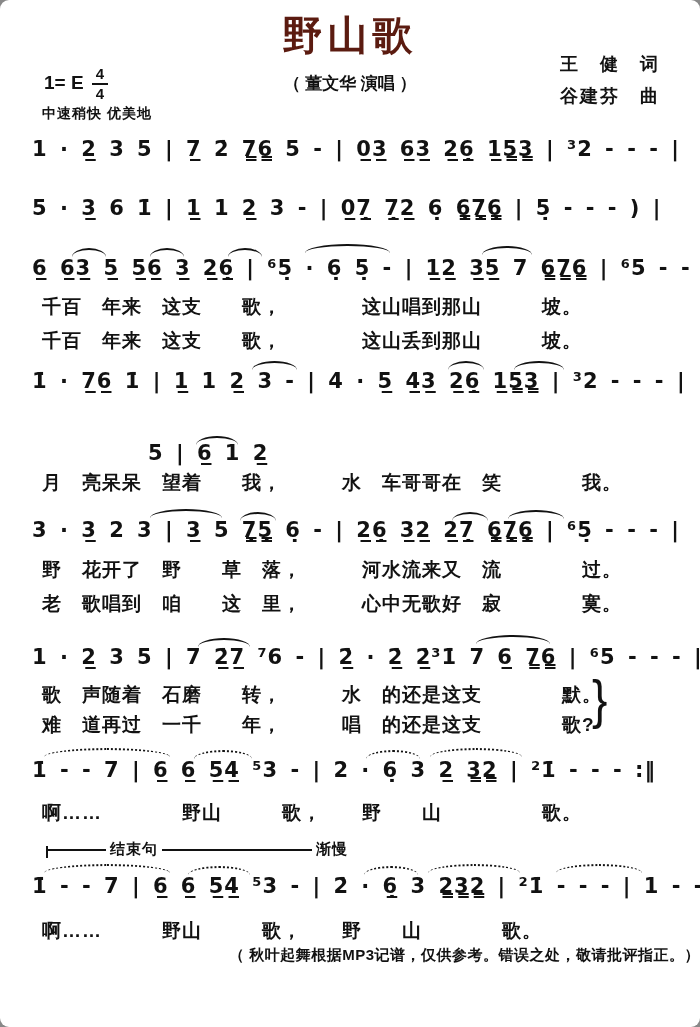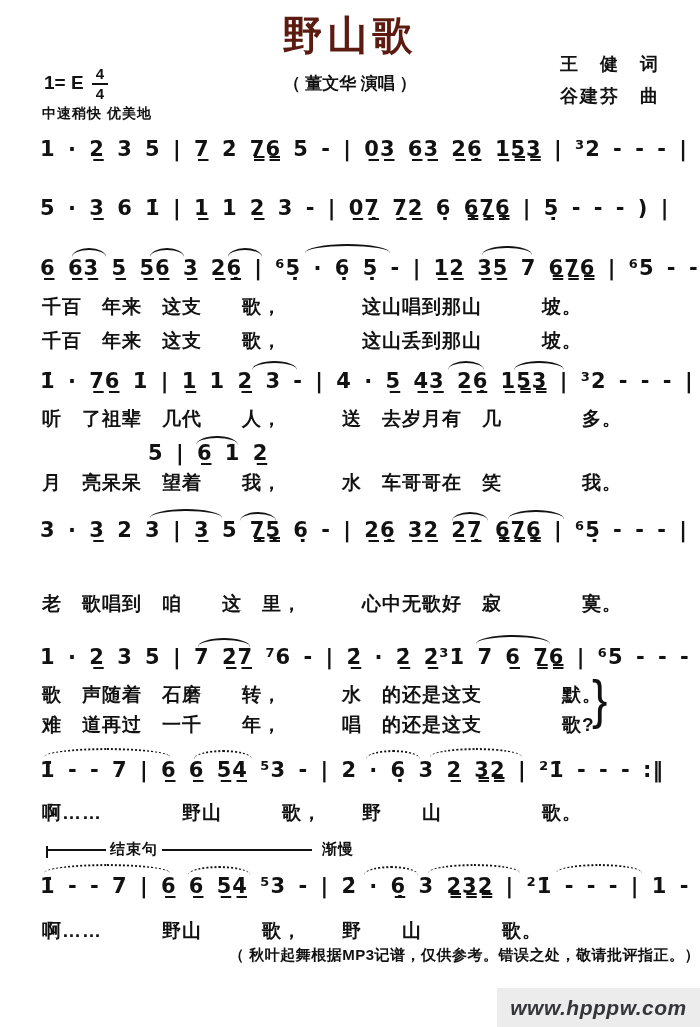--- a/index.html
+++ b/index.html
@@ -1,41 +1,41 @@
 <!DOCTYPE html>
 <html><head>
 <meta charset="utf-8">
 <style>
   * { margin:0; padding:0; box-sizing:border-box; }
   body { background:#888; }
   .page {
     position:relative; width:700px; height:1027px; margin:0 auto;
     background:#ffffff; overflow:hidden;
-    font-family:"Liberation Sans","DejaVu Sans",sans-serif; color:#121212;
+    font-family:"Liberation Sans","DejaVu Sans",sans-serif; color:#121212;border-radius:9px;
   }
   .title {
     position:absolute; top:8px; left:0; width:100%; text-align:center;
     font-size:40px; font-weight:bold; letter-spacing:5px;
   }
   .subtitle {
     position:absolute; top:72px; left:0; width:100%; text-align:center;
     font-size:17px; font-weight:bold;
   }
   .credit { position:absolute; right:40px; font-size:18px; font-weight:bold; letter-spacing:2px; }
   .credit.c1 { top:52px; }
   .credit.c2 { top:84px; }
   .keysig { position:absolute; left:44px; top:66px; font-size:19px; font-weight:bold; }
   .meter { display:inline-block; vertical-align:middle; text-align:center; margin-left:8px;
            font-size:15px; line-height:1.05; font-weight:bold; }
   .meter .mt { display:block; border-bottom:2px solid #121212; padding:0 4px 1px; }
   .meter .mb { display:block; padding-top:1px; }
   .tempo { position:absolute; left:42px; top:105px; font-size:14px; font-weight:bold; letter-spacing:1px; }
 
   .notes {
-    position:absolute; left:40px; white-space:pre;
+    position:absolute; left:32px; white-space:pre;
     font-size:21px; font-weight:bold; letter-spacing:1px; word-spacing:4px;
     font-family:"DejaVu Sans","Liberation Sans",sans-serif;
   }
   .lyr {
     position:absolute; left:42px; white-space:pre;
     font-size:19px; font-weight:bold; letter-spacing:1px;
   }
   .arc {
     position:absolute; height:9px; display:block;
     border-top:2px solid #121212;
@@ -45,21 +45,21 @@
   .brace {
     position:absolute; font-size:46px; font-weight:normal;
     transform:scaleY(1.15); line-height:1;
   }
   .endgroup { position:absolute; left:46px; top:840px; display:flex; align-items:center; }
   .endgroup .tick { width:0; height:12px; border-left:2px solid #121212; align-self:flex-start; margin-top:6px; }
   .endgroup .hline { height:0; border-top:2px solid #121212; }
   .endgroup .hl1 { width:58px; }
   .endgroup .hl2 { width:150px; }
   .endgroup .lab { font-size:15px; font-weight:bold; padding:0 4px; letter-spacing:1px; }
-  .endgroup .lab2 { margin-left:6px; }
+  .endgroup .lab2 { }
   .footer-note {
     position:absolute; top:946px; left:0; width:100%; text-align:right;
     font-size:15px; font-weight:bold; letter-spacing:0.5px;
   }
   .wm-box {
     position:absolute; left:497px; top:988px; width:203px; height:39px;
     display:flex; align-items:center; justify-content:center;
   }
   .wm-text { font-size:21px; font-weight:bold; font-style:italic; letter-spacing:0.5px; }
 </style>
@@ -87,30 +87,30 @@
   <i class="arc" style="left:228px;top:248px;width:34px"></i>
   <i class="arc" style="left:305px;top:244px;width:85px"></i>
   <i class="arc" style="left:482px;top:246px;width:50px"></i>
   <div class="lyr" style="top:328px">千百　年来　这支　　歌，　　　　这山丢到那山　　　坡。</div>
   <div class="lyr" style="top:294px">千百　年来　这支　　歌，　　　　这山唱到那山　　　坡。</div>
 
   <div class="notes" style="top:369px">1̇ · 7̲6̲ 1̇ | 1̲ 1 2̲ 3 - | 4 · 5̲ 4̲3̲ 2̲6̲̣ 1̲5̳3̳ | ³2 - - - |</div>
   <i class="arc" style="left:252px;top:361px;width:45px"></i>
   <i class="arc" style="left:448px;top:361px;width:36px"></i>
   <i class="arc" style="left:514px;top:361px;width:50px"></i>
-  <div class="lyr" style="top:406px">听　了祖辈　几代　　人，　　　送　去岁月有　几　　　　多。</div>
   <div class="notes" style="top:441px;left:148px">5 | 6̲ 1 2̲</div>
   <i class="arc" style="left:196px;top:436px;width:42px"></i>
   <div class="lyr" style="top:470px">月　亮呆呆　望着　　我，　　　水　车哥哥在　笑　　　　我。</div>
 
   <div class="notes" style="top:518px">3 · 3̲ 2 3 | 3̲ 5 7̳̣5̳̣ 6̣ - | 2̲6̲̣ 3̲2̲ 2̲7̲̣ 6̳̣7̳̣6̳̣ | ⁶5̣ - - - |</div>
   <i class="arc" style="left:150px;top:509px;width:72px"></i>
   <i class="arc" style="left:240px;top:512px;width:36px"></i>
   <i class="arc" style="left:452px;top:512px;width:36px"></i>
   <i class="arc" style="left:508px;top:510px;width:56px"></i>
+  <div class="lyr" style="top:557px">野　花开了　野　　草　落，　　　河水流来又　流　　　　过。</div>
   <div class="lyr" style="top:591px">老　歌唱到　咱　　这　里，　　　心中无歌好　寂　　　　寞。</div>
 
   <div class="notes" style="top:645px">1 · 2̲ 3 5 | 7 2̲̇7̲ ⁷6 - | 2̲̇ · 2̲̇ 2̲̇³1̇ 7 6̲ 7̳6̳ | ⁶5 - - - |</div>
   <i class="arc" style="left:198px;top:638px;width:52px"></i>
   <i class="arc" style="left:476px;top:635px;width:74px"></i>
   <div class="lyr" style="top:682px">歌　声随着　石磨　　转，　　　水　的还是这支　　　　默。</div>
   <div class="lyr" style="top:712px">难　道再过　一千　　年，　　　唱　的还是这支　　　　歌?</div>
   <div class="brace" style="left:592px;top:677px">}</div>
 
   <div class="notes" style="top:758px">1̇ - - 7 | 6̲ 6̲ 5̲4̲ ⁵3 - | 2 · 6̣ 3 2̲ 3̳2̳ | ²1̇ - - - :‖</div>
@@ -131,17 +131,14 @@
   <div class="notes" style="top:874px">1̇ - - 7 | 6̲ 6̲ 5̲4̲ ⁵3 - | 2̇ · 6̲̣ 3 2̳3̳2̳ | ²1̇ - - - | 1 - - - ‖</div>
   <i class="arc dot" style="left:44px;top:864px;width:126px"></i>
   <i class="arc dot" style="left:188px;top:866px;width:62px"></i>
   <i class="arc dot" style="left:364px;top:866px;width:54px"></i>
   <i class="arc dot" style="left:428px;top:864px;width:92px"></i>
   <i class="arc dot" style="left:556px;top:864px;width:86px"></i>
   <div class="lyr" style="top:918px">啊……　　　野山　　　歌，　　野　　山　　　　歌。</div>
 
   <div class="footer-note">（ 秋叶起舞根据MP3记谱，仅供参考。错误之处，敬请批评指正。）</div>
 
-  <div class="wm-box" style="background: rgb(236, 236, 236);">
-    <span class="wm-text" style="color: rgb(53, 54, 58);">www.hpppw.com</span>
-  </div>
 
 </div>
 
 </body></html>

